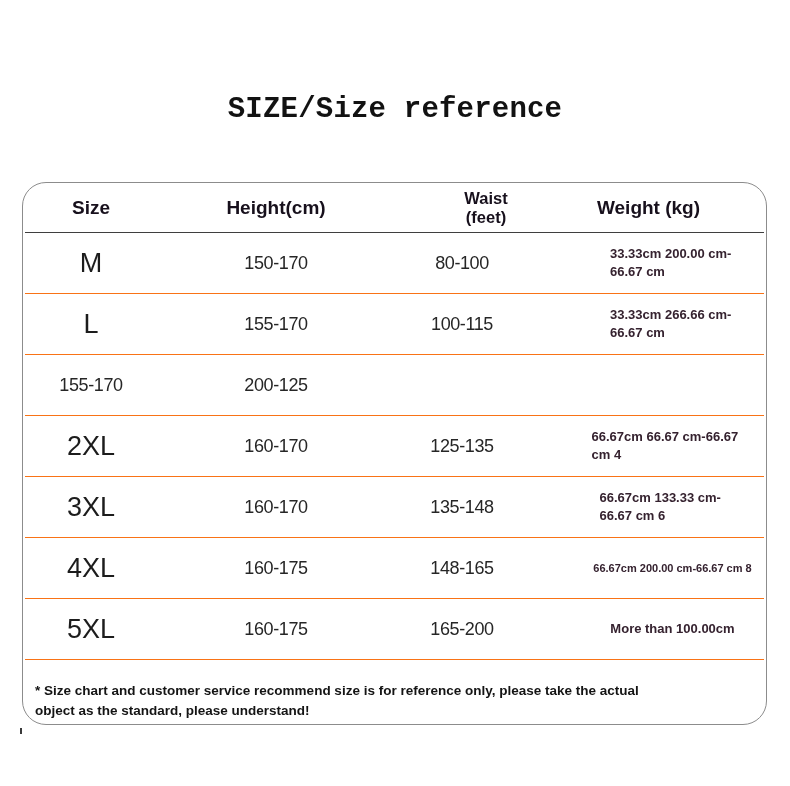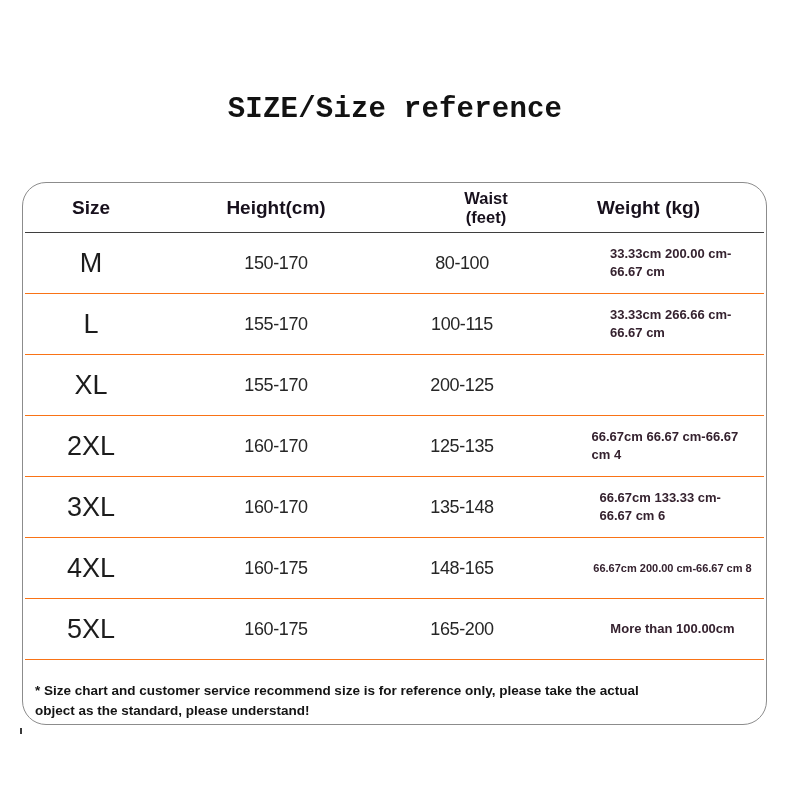--- a/index.html
+++ b/index.html
@@ -89,21 +89,20 @@
   <div class="t-row data">
     <div class="cell size-val">L</div>
     <div class="cell num-val">155-170</div>
     <div class="cell num-val">100-115</div>
     <div class="cell waist">
         <span class="waist-val waist-w1">33.33cm 266.66 cm-66.67 cm</span>
       </div>
   </div>
 
   <div class="t-row data">
-    <div class="cell size-val">XL</div>
     <div class="cell num-val">155-170</div>
     <div class="cell num-val">200-125</div>
   </div>
 
   <div class="t-row data">
     <div class="cell size-val">2XL</div>
     <div class="cell num-val">160-170</div>
     <div class="cell num-val">125-135</div>
     <div class="cell waist">
         <span class="waist-val waist-w3">66.67cm 66.67 cm-66.67 cm 4</span>

